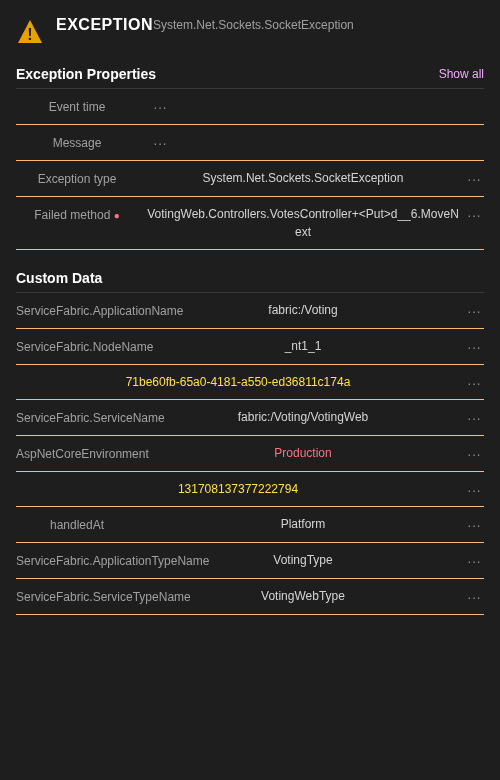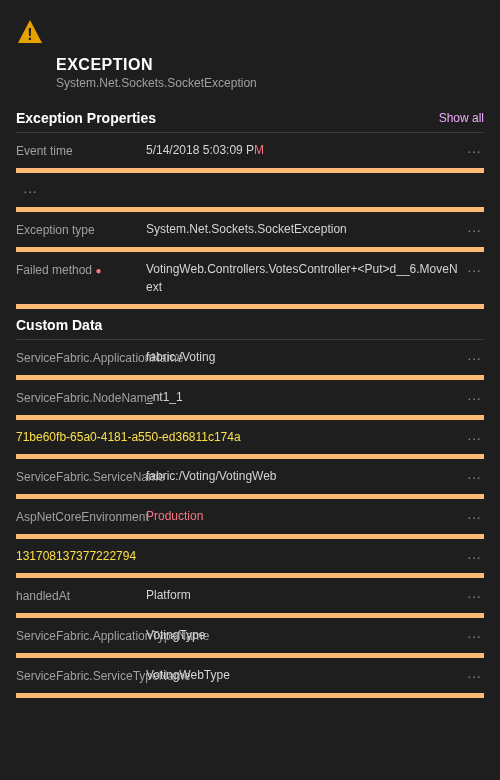--- a/index.html
+++ b/index.html
@@ -19,37 +19,37 @@
       gap: 12px;
     }
     .header-icon {
       width: 28px;
       height: 28px;
       flex-shrink: 0;
       margin-top: 2px;
     }
     .header-text {
       display: flex;
-      flex-direction: column;
-      margin-top: 40px;
     }
     .header-title {
       font-size: 16px;
       font-weight: 700;
       color: #ffffff;
       letter-spacing: 0.5px;
     }
     .header-subtitle {
       font-size: 12px;
       color: #a0a0a0;
       margin-top: 2px;
     }
 
     .section {
       padding: 0 16px;
+      margin-bottom: 12px;
+      text-align: center;
     }
 
     .section-header {
       display: flex;
       justify-content: space-between;
       align-items: center;
       padding: 8px 0 6px 0;
     }
     .section-title {
       font-size: 14px;
@@ -66,21 +66,21 @@
     .divider {
       border: none;
       border-top: 1px solid #3a3a3a;
       margin: 0;
     }
 
     .property-row {
       display: flex;
       align-items: flex-start;
       padding: 8px 0;
-      border-bottom: 5px solid #fdba74;
+      border-bottom: 1px solid #fdba74;
       position: relative;
     }
     .property-key {
       width: 130px;
       min-width: 130px;
       color: #a0a0a0;
       font-size: 12px;
       padding-right: 8px;
       line-height: 1.5;
       padding-top: 1px;
@@ -131,27 +131,25 @@
 
 <div class="section">
   <div class="section-header">
     <span class="section-title">Exception Properties</span>
     <a class="show-all-link" href="#">Show all</a>
   </div>
   <hr class="divider">
 
   <div class="property-row">
     <div class="property-key">Event time</div>
-    <div class="property-value">
-      5/14/2018 5:03:09 P<span class="highlight">M</span>
-    </div>
-    <div class="more-btn">···</div>
-  </div>
-
-  <div class="property-row">
+    <div class="more-btn">···</div>
+  </div>
+
+  <div class="property-row">
+    <div class="property-key">Message</div>
     <div class="more-btn">···</div>
   </div>
 
   <div class="property-row">
     <div class="property-key">Exception type</div>
     <div class="property-value">System.Net.Sockets.SocketException</div>
     <div class="more-btn">···</div>
   </div>
 
   <div class="property-row">

